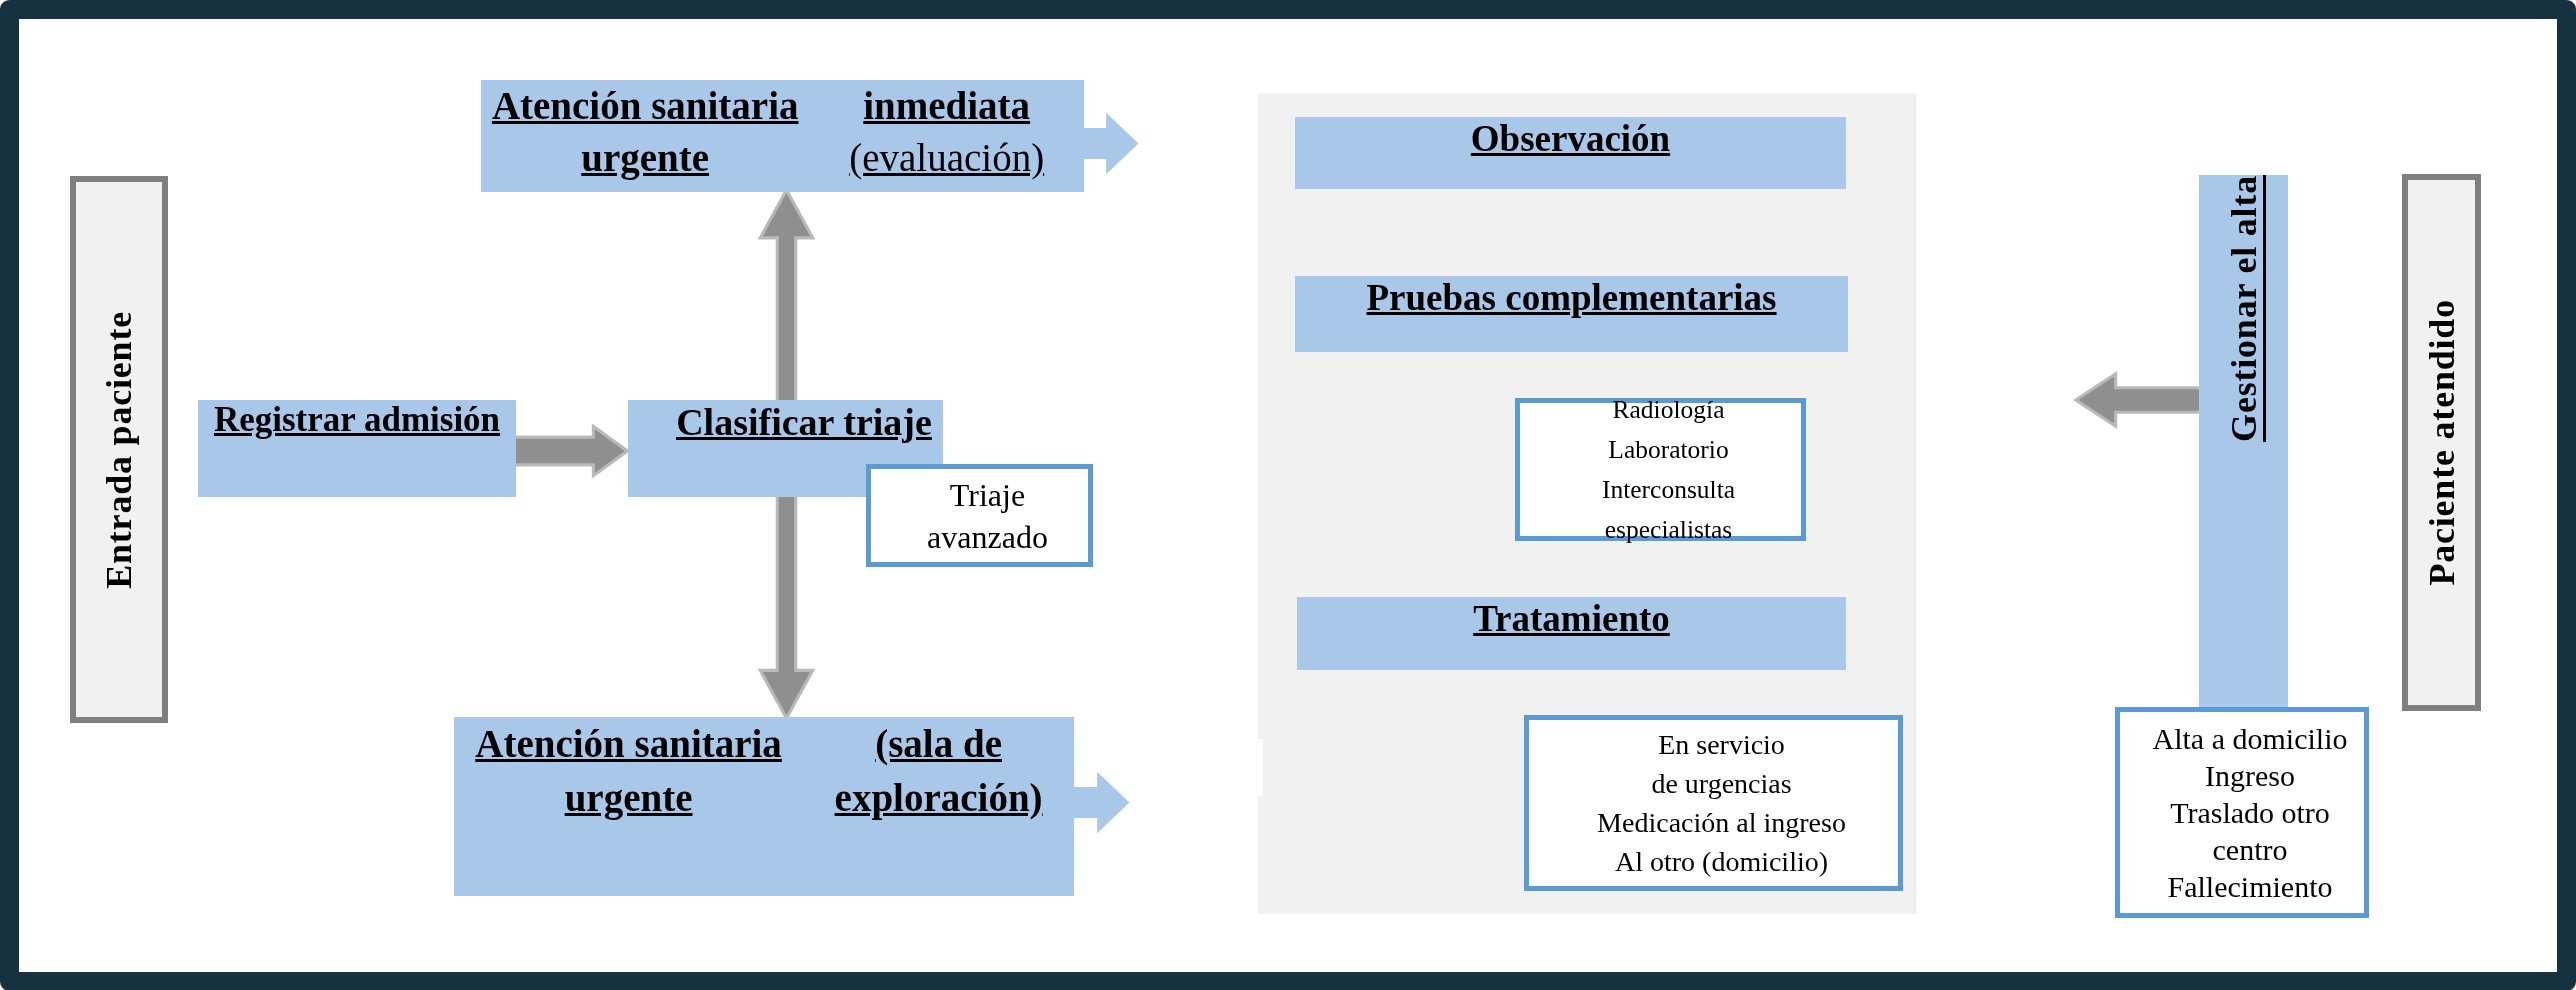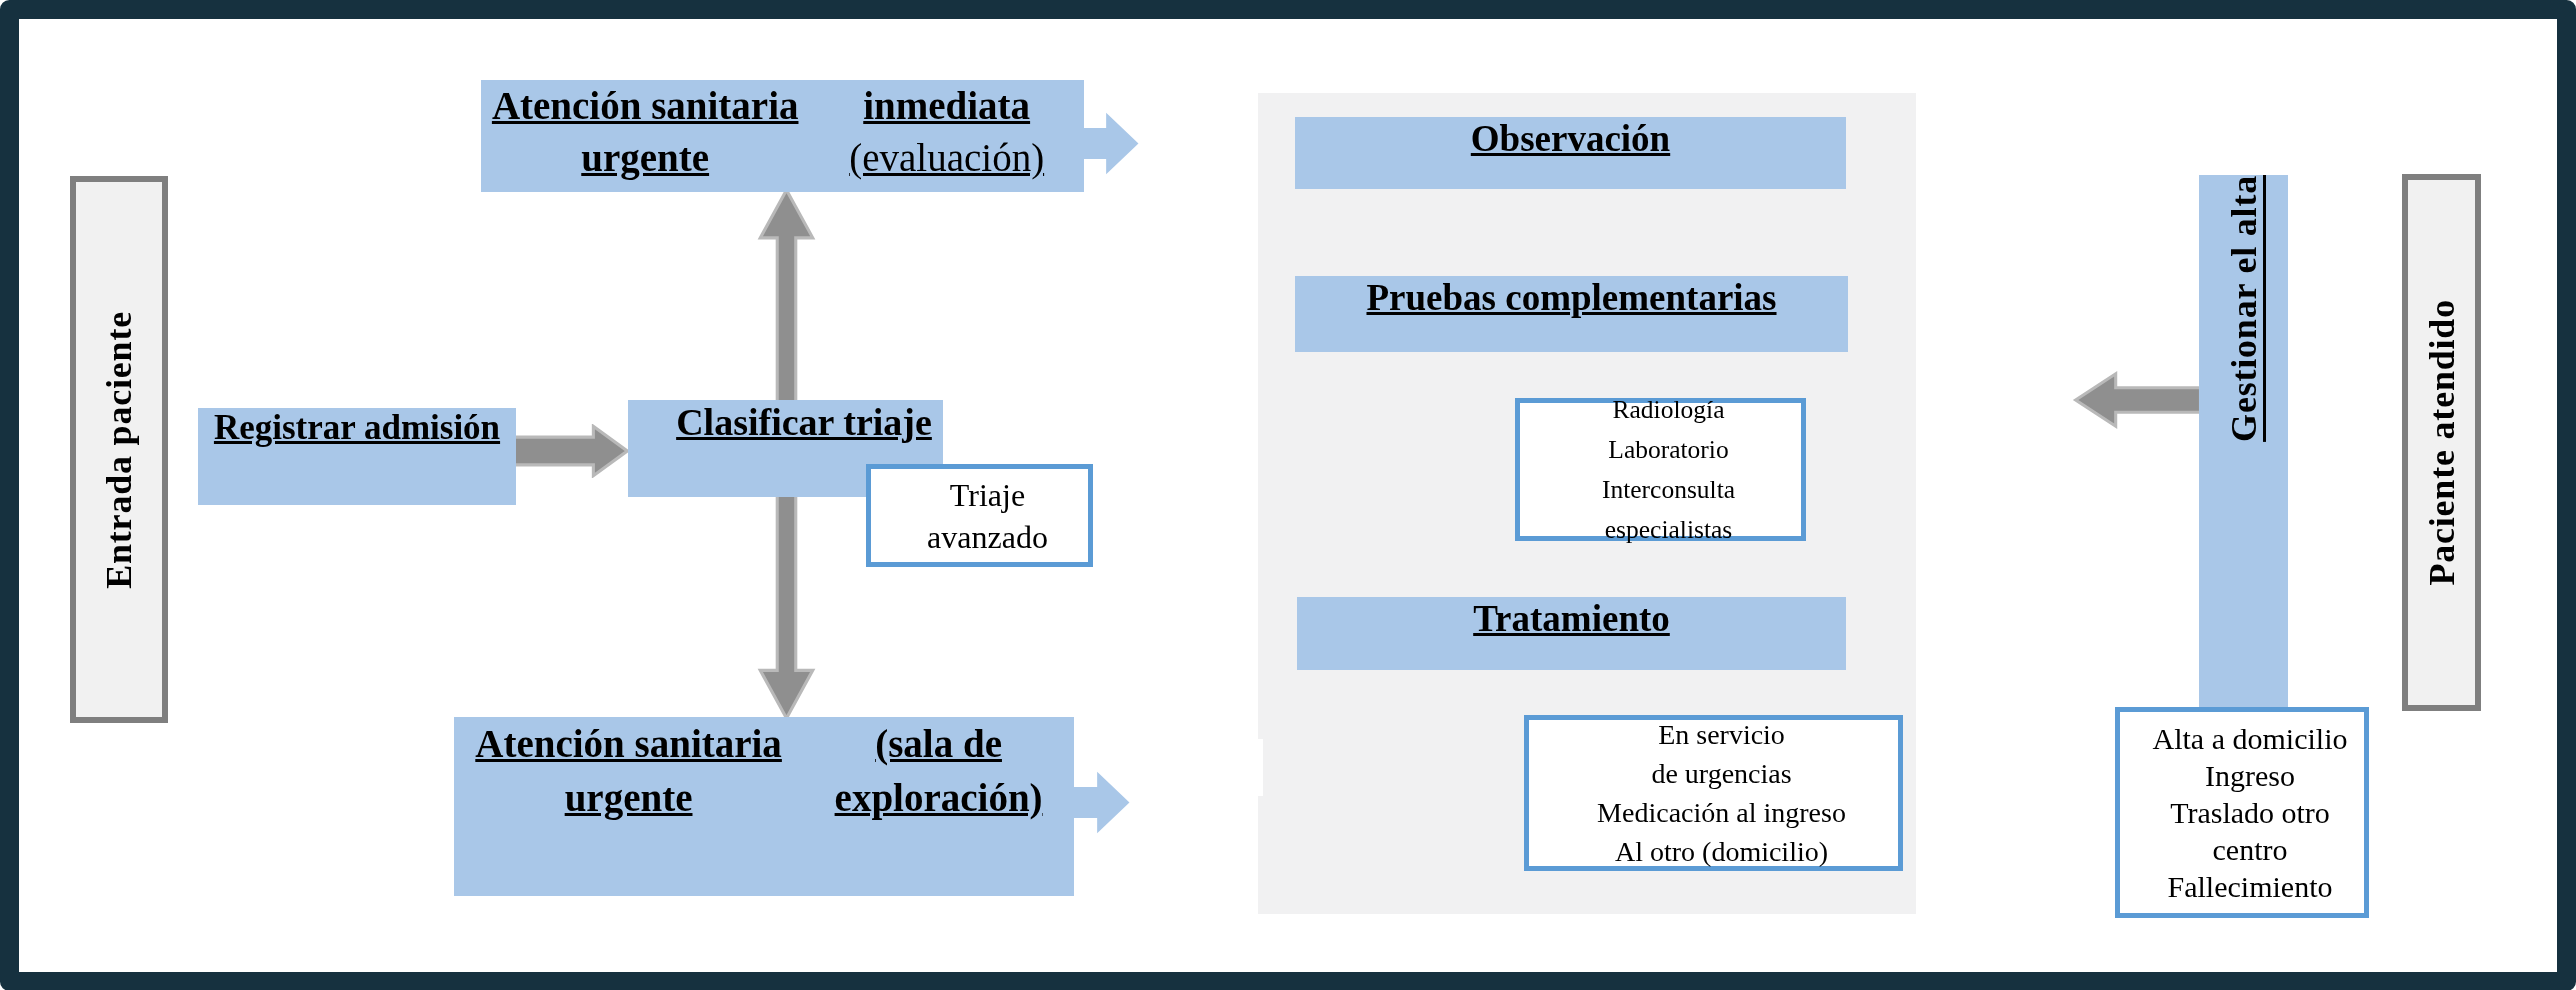--- a/index.html
+++ b/index.html
@@ -57,21 +57,21 @@
   <div class="frame"></div>
 
   <div class="abs panel" style="left:1258px;top:93px;width:658px;height:821px;"></div>
 
   <div class="abs" style="left:1234px;top:739px;width:29px;height:57px;background:#ffffff;z-index:6;"></div>
 
   <div class="abs box-side" style="left:70px;top:176px;width:98px;height:547px;">
     <span class="vlabel" style="font-size:36px;">Entrada paciente</span>
   </div>
 
-  <div class="abs box-blue" style="left:198px;top:400px;width:318px;height:97px;font-size:35px;margin-top:8px;">
+  <div class="abs box-blue" style="left:198px;top:400px;width:318px;height:97px;font-size:35px;">
     <span>Registrar admisión</span>
   </div>
 
   <div class="abs arrow" style="left:513px;top:424px;width:116px;height:54px;">
     <svg width="116" height="54" viewBox="0 0 150 70">
       <polygon points="0,17 104,17 104,3 148,35 104,67 104,53 0,53" fill="#8F8F8F" stroke="#B9B9B9" stroke-width="4"></polygon>
     </svg>
   </div>
 
   <div class="abs arrow" style="left:757px;top:190px;width:59px;height:529px;z-index:10;">
@@ -124,21 +124,21 @@
   <div class="abs box-white" style="left:1515px;top:398px;width:291px;height:143px;font-size:25.5px;line-height:40px;">
     <div>Radiología</div>
     <div>Laboratorio</div>
     <div>Interconsulta especialistas</div>
   </div>
 
   <div class="abs box-blue" style="left:1297px;top:597px;width:549px;height:73px;font-size:37px;">
     <span>Tratamiento</span>
   </div>
 
-  <div class="abs box-white" style="left:1524px;top:715px;width:379px;height:156px;font-size:28px;line-height:39px;">
+  <div class="abs box-white" style="left:1524px;top:715px;width:379px;height:176px;font-size:28px;line-height:39px;">
     <div>En servicio</div>
     <div>de urgencias</div>
     <div>Medicación al ingreso</div>
     <div>Al otro (domicilio)</div>
   </div>
 
   <div class="abs arrow" style="left:2071px;top:369px;width:131px;height:62px;">
     <svg width="131" height="62" viewBox="0 0 170 80">
       <polygon points="6,40 58,6 58,24 168,24 168,56 58,56 58,74" fill="#8F8F8F" stroke="#B9B9B9" stroke-width="4"></polygon>
     </svg>

